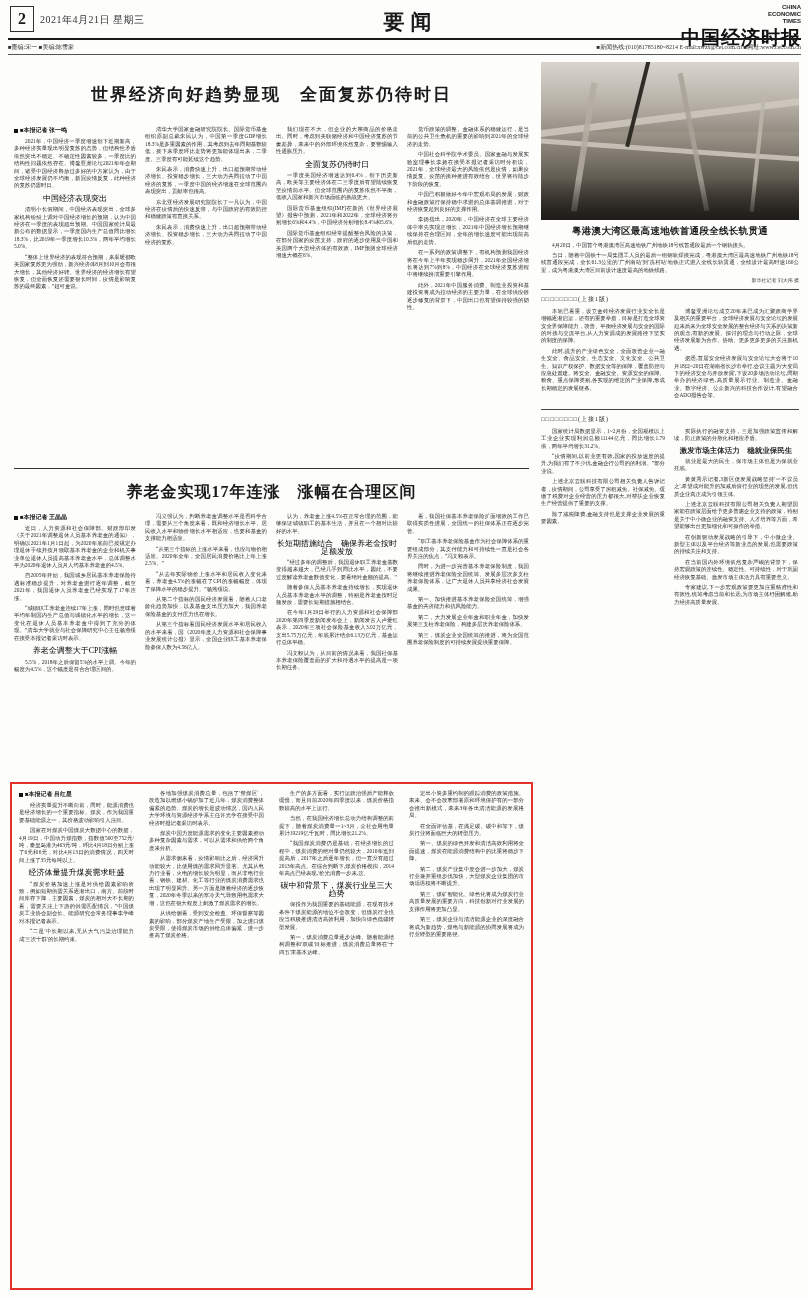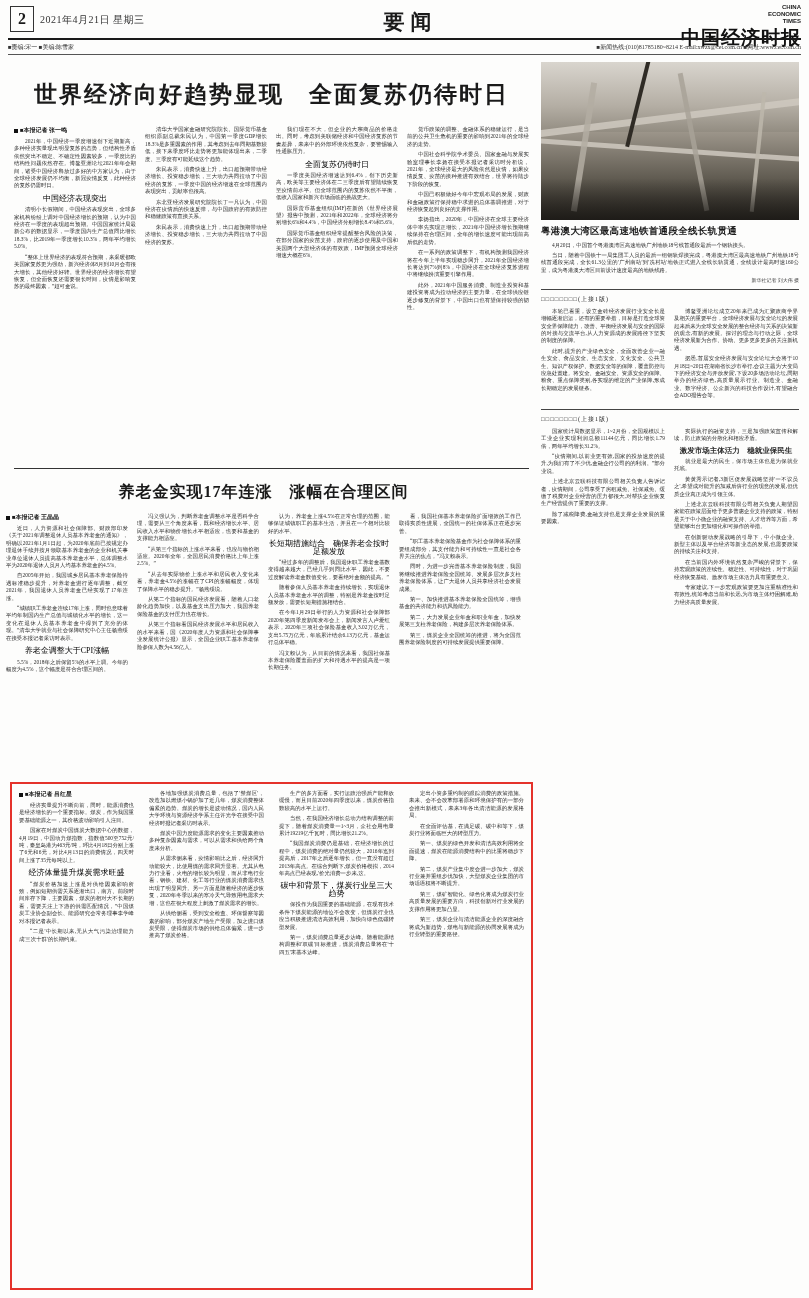--- a/index.html
+++ b/index.html
@@ -24,28 +24,28 @@
 
   
   .col-text{font-size:5.4px;line-height:7.4px;text-align:justify;color:#2b2b2b;}
   .col-text p{margin:0 0 3px 0;text-indent:11px;}
   .sub-h{font-size:8px;font-weight:normal;text-align:center;margin:5px 0 4px;color:#000;}
   .reporter{font-size:6px;font-weight:bold;margin-bottom:3px;}
   .reporter .sq{display:inline-block;width:4px;height:4px;background:#111;margin-right:2px;vertical-align:middle;}
 
   
   .lead{position:absolute;left:14px;top:62px;width:515px;}
-  .lead-title{font-size:23px;font-weight:bold;text-align:center;letter-spacing:2px;line-height:30px;margin:18px 0 16px;}
+  .lead-title{font-size:17px;font-weight:bold;text-align:center;letter-spacing:2px;line-height:30px;margin:18px 0 16px;}
   .lead-cols{display:flex;gap:9px;}
   .lead-cols .c{width:123px;}
 
   .rule-h1{position:absolute;left:14px;top:468px;width:515px;height:1px;background:#333;}
 
   
-  .story2{position:absolute;left:6px;top:478px;width:515px;}
+  .story2{position:absolute;left:14px;top:478px;width:515px;}
   .story2-title{font-size:16px;font-weight:bold;text-align:center;letter-spacing:1px;margin:4px 0 10px;}
   .story2-cols{display:flex;gap:9px;}
   .story2-cols .c{width:123px;}
 
   
   .story3{position:absolute;left:10px;top:782px;width:523px;height:508px;border:2.5px solid #e4322b;
           box-sizing:border-box;padding:6px 7px;}
   .story3-title{font-size:17px;font-weight:bold;text-align:center;letter-spacing:1px;margin:6px 0 8px;}
   .story3-cols{display:flex;gap:15px;}
   .story3-cols .c{width:124px;}
@@ -59,21 +59,21 @@
       background:linear-gradient(180deg,#9c958a 0%,#5e594f 55%,#3a362f 100%);}
   .photo .beam{position:absolute;background:#cfc9bf;opacity:.85;}
   .photo .beam.b1{left:-20px;top:52px;width:300px;height:7px;transform:rotate(-7deg);}
   .photo .beam.b2{left:-10px;top:86px;width:290px;height:5px;transform:rotate(4deg);}
   .photo .beam.b3{left:40px;top:20px;width:6px;height:130px;transform:rotate(9deg);background:#b3ada2;}
   .photo .beam.b4{left:150px;top:10px;width:5px;height:140px;transform:rotate(-11deg);background:#a8a298;}
   .photo .beam.b5{left:215px;top:30px;width:4px;height:120px;transform:rotate(6deg);background:#bdb7ac;}
   .photo .crane{position:absolute;left:95px;top:-4px;width:4px;height:90px;background:#2f2b25;transform:rotate(14deg);}
   .photo .dark{position:absolute;left:0;bottom:0;width:100%;height:26%;
       background:linear-gradient(180deg,rgba(30,28,24,0) 0%,rgba(25,23,20,.85) 100%);}
-  .photo-cap{font-size:9.5px;font-weight:bold;text-align:left;margin:5px 0 4px;letter-spacing:.3px;}
+  .photo-cap{font-size:9.5px;font-weight:bold;text-align:center;margin:5px 0 4px;letter-spacing:.3px;}
   .photo-txt{font-size:5.4px;line-height:7.2px;text-align:justify;color:#2b2b2b;}
   .photo-txt p{margin:0 0 3px 0;text-indent:11px;}
   .credit{font-size:5px;text-align:right;color:#444;margin-top:2px;}
 
   .rail-rule{width:258px;height:1px;background:#444;margin:6px 0 5px;}
   .jump-head{font-size:6px;color:#222;margin-bottom:4px;}
   .jump-head .boxes{letter-spacing:1px;}
   .rail-cols{display:flex;gap:9px;}
   .rail-cols .c{width:124px;}
   .rail-title{font-size:12.5px;font-weight:bold;text-align:center;letter-spacing:.5px;margin:5px 0 6px;}

